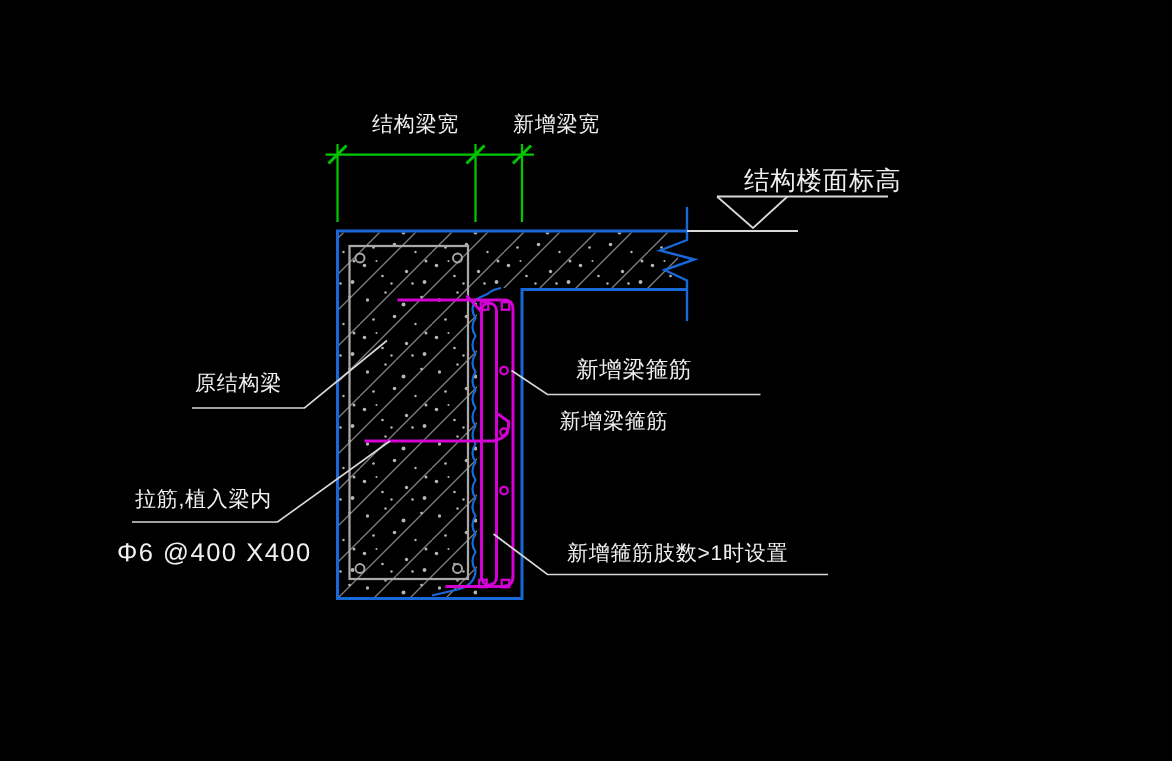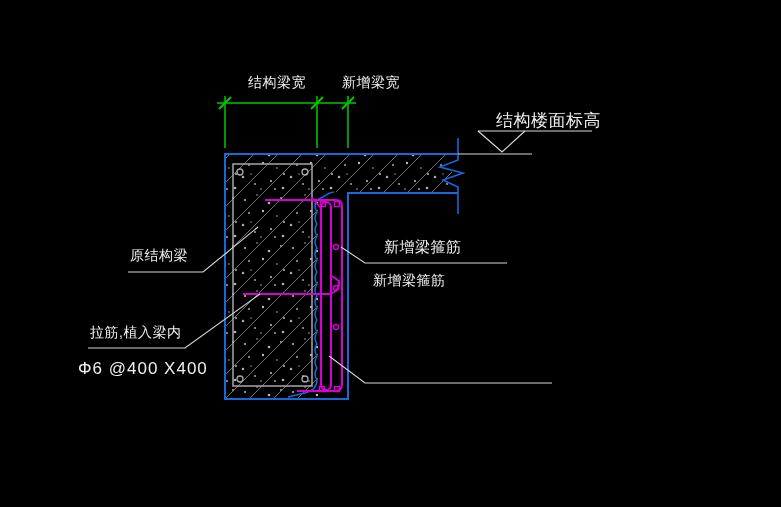--- a/index.html
+++ b/index.html
@@ -117,14 +117,15 @@
   <div class="label fs13" style="left:496px; top:111px;">结构楼面标高</div>
 
   <div class="label" style="left:130px; top:247px;">原结构梁</div>
 
   <div class="label" style="left:90px; top:324px;">拉筋,植入梁内</div>
   <div class="label spec" style="left:78px; top:359px;">Φ6 @400 X400</div>
 
   <div class="label fs15" style="left:384px; top:238px;">新增梁箍筋</div>
   <div class="label" style="left:373px; top:272px;">新增梁箍筋</div>
 
+  <div class="label" style="left:378px; top:360px;">新增箍筋肢数&gt;1时设置</div>
 
 </div>
 
 </body></html>

